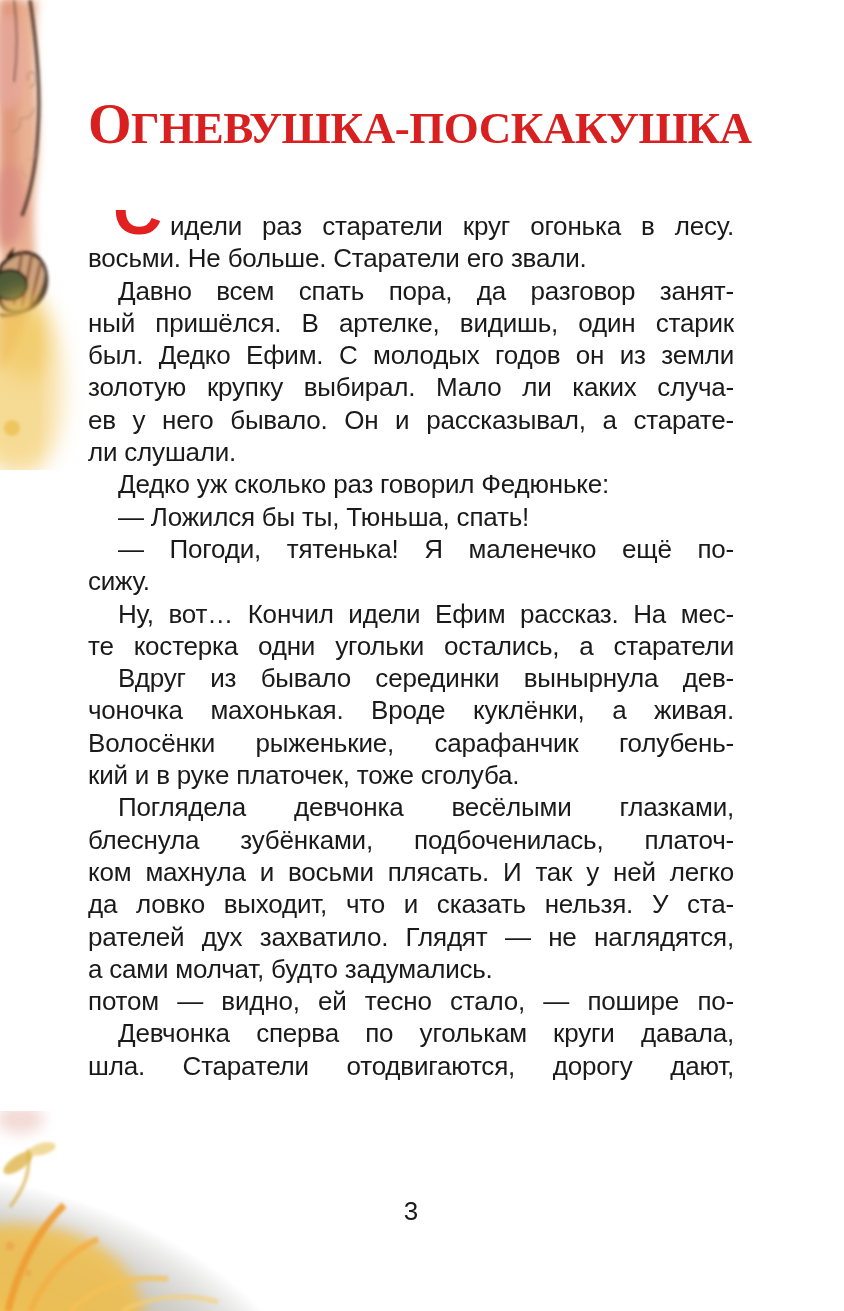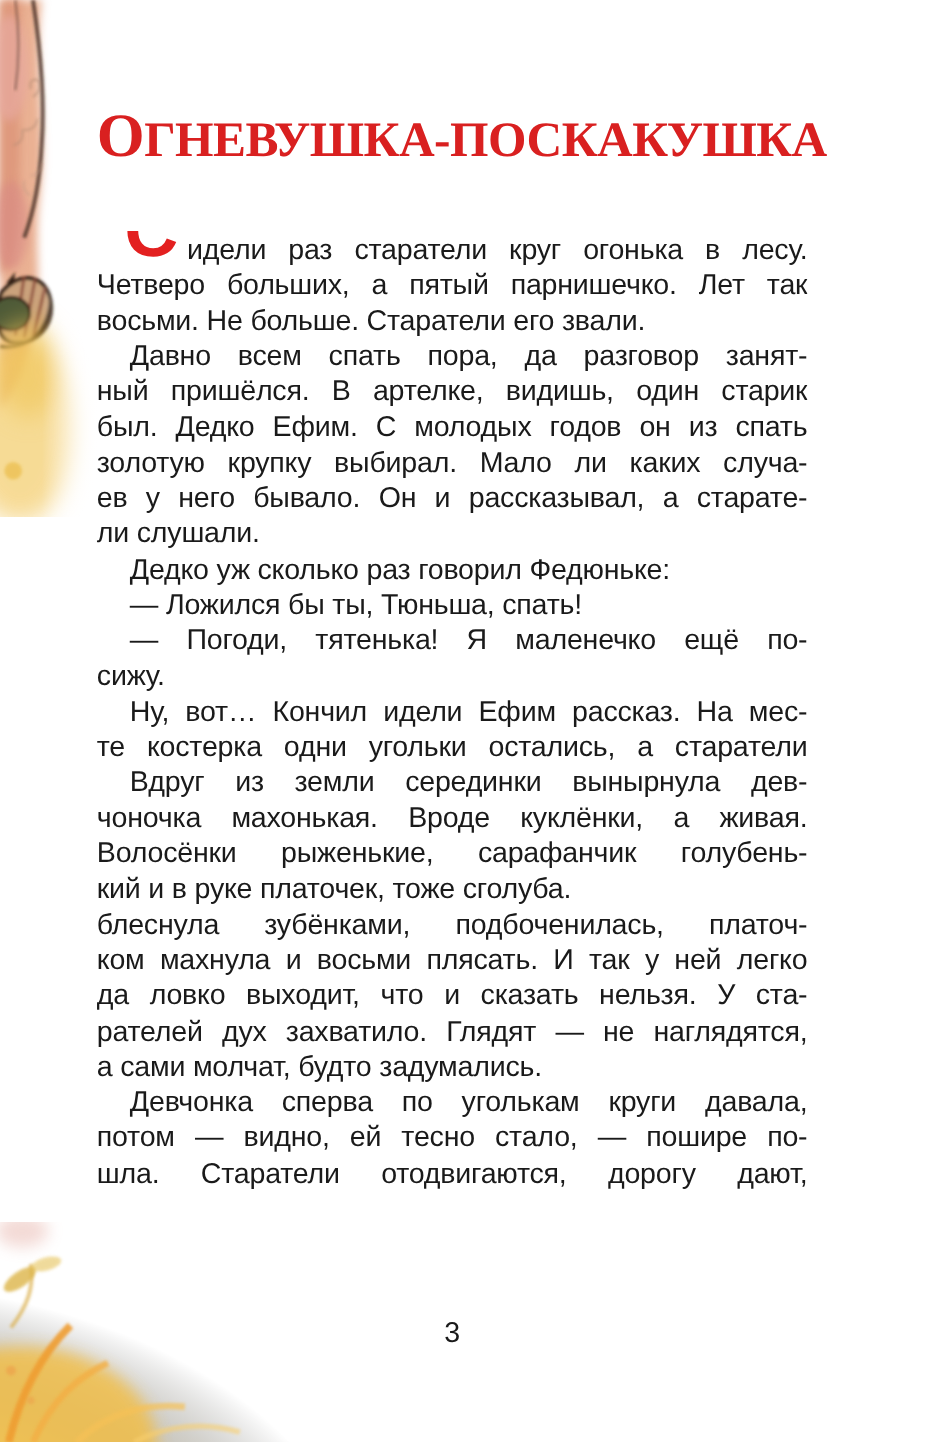--- a/index.html
+++ b/index.html
@@ -112,42 +112,42 @@
     <ellipse cx="42" cy="38" rx="14" ry="6" transform="rotate(-15 42 38)" fill="#e6c35a" opacity="0.6" filter="url(#bs)"></ellipse>
     <ellipse cx="20" cy="8" rx="24" ry="15" fill="#e2a49a" opacity="0.4" filter="url(#bb)"></ellipse>
     <circle cx="10" cy="135" r="4.5" fill="#eda24c" opacity="0.7" filter="url(#bs)"></circle>
     <circle cx="28" cy="162" r="3.5" fill="#eda24c" opacity="0.6" filter="url(#bs)"></circle>
   </svg>
 
   <div class="title">ОГНЕВУШКА-ПОСКАКУШКА</div>
 
   <div class="body-text">
       <div class="line first"><span class="dropcap">С</span><span>идели раз старатели круг огонька в лесу.</span></div>
-      <div class="line">Четверо больших, а пятый парнишечко. Лет так</div>
       <div class="line last">восьми. Не больше. Старатели его звали.</div>
       <div class="line indent">Давно всем спать пора, да разговор занят-</div>
       <div class="line">ный пришёлся. В артелке, видишь, один старик</div>
-      <div class="line">был. Дедко Ефим. С молодых годов он из спать</div>
+      <div class="line">был. Дедко Ефим. С молодых годов он из земли</div>
       <div class="line">золотую крупку выбирал. Мало ли каких случа-</div>
       <div class="line">ев у него бывало. Он и рассказывал, а старате-</div>
       <div class="line last">ли слушали.</div>
       <div class="line last indent">Дедко уж сколько раз говорил Федюньке:</div>
       <div class="line last indent">— Ложился бы ты, Тюньша, спать!</div>
       <div class="line indent">— Погоди, тятенька! Я маленечко ещё по-</div>
       <div class="line last">сижу.</div>
       <div class="line indent">Ну, вот… Кончил идели Ефим рассказ. На мес-</div>
       <div class="line">те костерка одни угольки остались, а старатели</div>
-      <div class="line indent">Вдруг из земли серединки вынырнула дев-</div>
+      <div class="line indent">Вдруг из бывало серединки вынырнула дев-</div>
       <div class="line">чоночка махонькая. Вроде куклёнки, а живая.</div>
       <div class="line">Волосёнки рыженькие, сарафанчик голубень-</div>
       <div class="line last">кий и в руке платочек, тоже сголуба.</div>
+      <div class="line indent">Поглядела девчонка весёлыми глазками,</div>
       <div class="line">блеснула зубёнками, подбоченилась, платоч-</div>
       <div class="line">ком махнула и восьми плясать. И так у ней легко</div>
       <div class="line">да ловко выходит, что и сказать нельзя. У ста-</div>
       <div class="line">рателей дух захватило. Глядят — не наглядятся,</div>
       <div class="line last">а сами молчат, будто задумались.</div>
+      <div class="line">потом — видно, ей тесно стало, — пошире по-</div>
       <div class="line indent">Девчонка сперва по уголькам круги давала,</div>
-      <div class="line">потом — видно, ей тесно стало, — пошире по-</div>
       <div class="line">шла. Старатели отодвигаются, дорогу дают,</div>
     </div>
 
   <div class="page-number">3</div>
 </div>
 
 </body></html>

